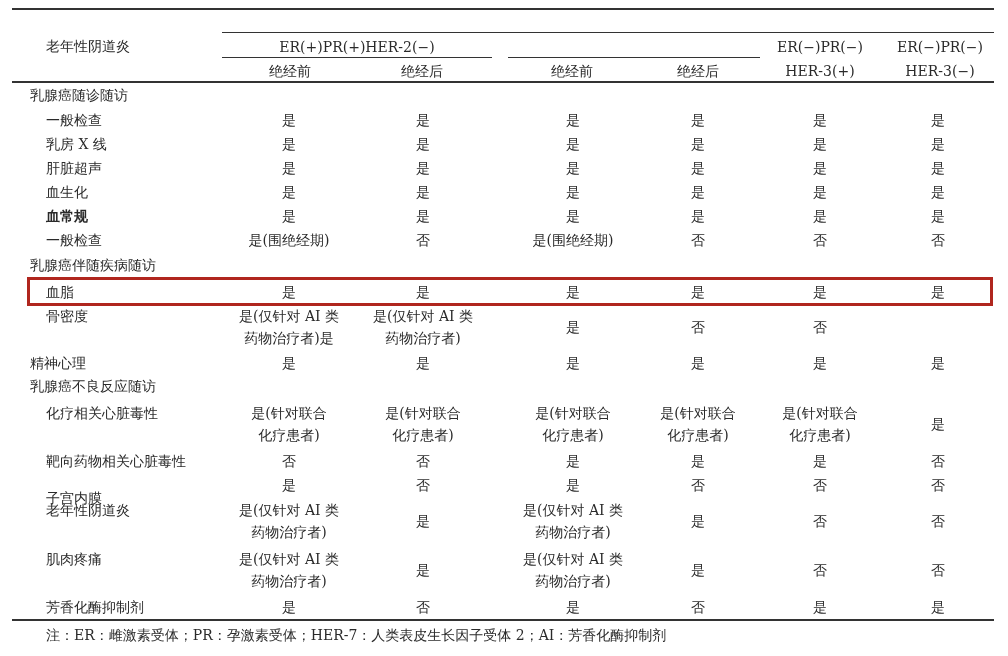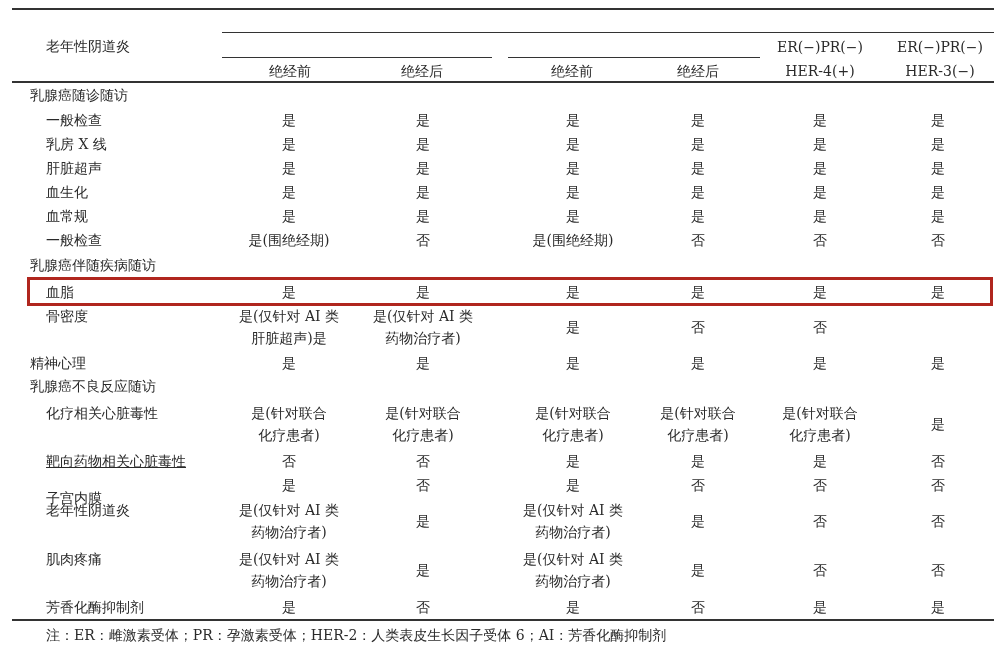--- a/index.html
+++ b/index.html
@@ -26,28 +26,29 @@
 
   <div class="rule" style="left:12px;top:8px;width:982px;height:2px;"></div>
   <div class="rule" style="left:222px;top:32px;width:772px;height:1px;"></div>
   <div class="rule" style="left:222px;top:57px;width:270px;height:1px;"></div>
   <div class="rule" style="left:508px;top:57px;width:252px;height:1px;"></div>
   <div class="rule" style="left:12px;top:81px;width:982px;height:2px;"></div>
   <div class="rule" style="left:12px;top:619px;width:982px;height:2px;"></div>
 
   <div class="t" style="left:46px;top:37px;">老年性阴道炎</div>
 
+  <div class="t c" style="left:222px;width:270px;top:38px;">ER(+)PR(+)HER-2(−)</div>
   <div class="t c" style="left:230px;width:120px;top:62px;">绝经前</div>
   <div class="t c" style="left:362px;width:120px;top:62px;">绝经后</div>
 
   <div class="t c" style="left:512px;width:120px;top:62px;">绝经前</div>
   <div class="t c" style="left:638px;width:120px;top:62px;">绝经后</div>
 
   <div class="t c" style="left:760px;width:120px;top:38px;">ER(−)PR(−)</div>
-  <div class="t c" style="left:760px;width:120px;top:62px;">HER-4(+)</div>
+  <div class="t c" style="left:760px;width:120px;top:62px;">HER-3(+)</div>
 
   <div class="t c" style="left:880px;width:120px;top:38px;">ER(−)PR(−)</div>
   <div class="t c" style="left:880px;width:120px;top:62px;">HER-3(−)</div>
 
   <div id="body-rows">
       <div class="t" style="left: 30px; top: 86px;">乳腺癌随诊随访</div>
       <div class="t" style="left: 46px; top: 111px;">一般检查</div>
       <div class="cell" style="left: 219px; width: 140px; top: 109px; height: 22px; line-height: 22px;">是</div>
       <div class="cell" style="left: 353px; width: 140px; top: 109px; height: 22px; line-height: 22px;">是</div>
       <div class="cell" style="left: 503px; width: 140px; top: 109px; height: 22px; line-height: 22px;">是</div>
@@ -68,21 +69,21 @@
       <div class="cell" style="left: 628px; width: 140px; top: 157px; height: 22px; line-height: 22px;">是</div>
       <div class="cell" style="left: 750px; width: 140px; top: 157px; height: 22px; line-height: 22px;">是</div>
       <div class="cell" style="left: 868px; width: 140px; top: 157px; height: 22px; line-height: 22px;">是</div>
       <div class="t" style="left: 46px; top: 183px;">血生化</div>
       <div class="cell" style="left: 219px; width: 140px; top: 181px; height: 22px; line-height: 22px;">是</div>
       <div class="cell" style="left: 353px; width: 140px; top: 181px; height: 22px; line-height: 22px;">是</div>
       <div class="cell" style="left: 503px; width: 140px; top: 181px; height: 22px; line-height: 22px;">是</div>
       <div class="cell" style="left: 628px; width: 140px; top: 181px; height: 22px; line-height: 22px;">是</div>
       <div class="cell" style="left: 750px; width: 140px; top: 181px; height: 22px; line-height: 22px;">是</div>
       <div class="cell" style="left: 868px; width: 140px; top: 181px; height: 22px; line-height: 22px;">是</div>
-      <div class="t" style="left: 46px; top: 207px;">血常规</div>
+      <div class="t" style="left: 46px; top: 207px; font-weight: bold;">血常规</div>
       <div class="cell" style="left: 219px; width: 140px; top: 205px; height: 22px; line-height: 22px;">是</div>
       <div class="cell" style="left: 353px; width: 140px; top: 205px; height: 22px; line-height: 22px;">是</div>
       <div class="cell" style="left: 503px; width: 140px; top: 205px; height: 22px; line-height: 22px;">是</div>
       <div class="cell" style="left: 628px; width: 140px; top: 205px; height: 22px; line-height: 22px;">是</div>
       <div class="cell" style="left: 750px; width: 140px; top: 205px; height: 22px; line-height: 22px;">是</div>
       <div class="cell" style="left: 868px; width: 140px; top: 205px; height: 22px; line-height: 22px;">是</div>
       <div class="t" style="left: 46px; top: 231px;">一般检查</div>
       <div class="cell" style="left: 219px; width: 140px; top: 229px; height: 22px; line-height: 22px;">是(围绝经期)</div>
       <div class="cell" style="left: 353px; width: 140px; top: 229px; height: 22px; line-height: 22px;">否</div>
       <div class="cell" style="left: 503px; width: 140px; top: 229px; height: 22px; line-height: 22px;">是(围绝经期)</div>
@@ -93,21 +94,21 @@
       <div class="t" style="left: 46px; top: 283px;">血脂</div>
       <div class="cell" style="left: 219px; width: 140px; top: 281px; height: 22px; line-height: 22px;">是</div>
       <div class="cell" style="left: 353px; width: 140px; top: 281px; height: 22px; line-height: 22px;">是</div>
       <div class="cell" style="left: 503px; width: 140px; top: 281px; height: 22px; line-height: 22px;">是</div>
       <div class="cell" style="left: 628px; width: 140px; top: 281px; height: 22px; line-height: 22px;">是</div>
       <div class="cell" style="left: 750px; width: 140px; top: 281px; height: 22px; line-height: 22px;">是</div>
       <div class="cell" style="left: 868px; width: 140px; top: 281px; height: 22px; line-height: 22px;">是</div>
       <div class="t" style="left: 46px; top: 307px;">骨密度</div>
       <div class="cell" style="left: 219px; width: 140px; top: 305px; height: 44px;">
         <div style="line-height: 22px;">是(仅针对 AI 类</div>
-        <div style="line-height: 22px;">肝脏超声)是</div>
+        <div style="line-height: 22px;">药物治疗者)是</div>
       </div>
       <div class="cell" style="left: 353px; width: 140px; top: 305px; height: 44px;">
         <div style="line-height: 22px;">是(仅针对 AI 类</div>
         <div style="line-height: 22px;">药物治疗者)</div>
       </div>
       <div class="cell" style="left: 503px; width: 140px; top: 305px; height: 44px; line-height: 44px;">是</div>
       <div class="cell" style="left: 628px; width: 140px; top: 305px; height: 44px; line-height: 44px;">否</div>
       <div class="cell" style="left: 750px; width: 140px; top: 305px; height: 44px; line-height: 44px;">否</div>
       <div class="cell" style="left: 868px; width: 140px; top: 305px; height: 44px; line-height: 44px;"></div>
       <div class="t" style="left: 30px; top: 354px;">精神心理</div>
@@ -133,21 +134,21 @@
       </div>
       <div class="cell" style="left: 628px; width: 140px; top: 402px; height: 44px;">
         <div style="line-height: 22px;">是(针对联合</div>
         <div style="line-height: 22px;">化疗患者)</div>
       </div>
       <div class="cell" style="left: 750px; width: 140px; top: 402px; height: 44px;">
         <div style="line-height: 22px;">是(针对联合</div>
         <div style="line-height: 22px;">化疗患者)</div>
       </div>
       <div class="cell" style="left: 868px; width: 140px; top: 402px; height: 44px; line-height: 44px;">是</div>
-      <div class="t" style="left: 46px; top: 452px; text-decoration: underline;">靶向药物相关心脏毒性</div>
+      <div class="t" style="left: 46px; top: 452px;">靶向药物相关心脏毒性</div>
       <div class="cell" style="left: 219px; width: 140px; top: 450px; height: 22px; line-height: 22px;">否</div>
       <div class="cell" style="left: 353px; width: 140px; top: 450px; height: 22px; line-height: 22px;">否</div>
       <div class="cell" style="left: 503px; width: 140px; top: 450px; height: 22px; line-height: 22px;">是</div>
       <div class="cell" style="left: 628px; width: 140px; top: 450px; height: 22px; line-height: 22px;">是</div>
       <div class="cell" style="left: 750px; width: 140px; top: 450px; height: 22px; line-height: 22px;">是</div>
       <div class="cell" style="left: 868px; width: 140px; top: 450px; height: 22px; line-height: 22px;">否</div>
       <div class="t" style="left: 46px; top: 489px;">子宫内膜</div>
       <div class="cell" style="left: 219px; width: 140px; top: 474px; height: 22px; line-height: 22px;">是</div>
       <div class="cell" style="left: 353px; width: 140px; top: 474px; height: 22px; line-height: 22px;">否</div>
       <div class="cell" style="left: 503px; width: 140px; top: 474px; height: 22px; line-height: 22px;">是</div>
@@ -184,14 +185,14 @@
       <div class="cell" style="left: 219px; width: 140px; top: 596px; height: 22px; line-height: 22px;">是</div>
       <div class="cell" style="left: 353px; width: 140px; top: 596px; height: 22px; line-height: 22px;">否</div>
       <div class="cell" style="left: 503px; width: 140px; top: 596px; height: 22px; line-height: 22px;">是</div>
       <div class="cell" style="left: 628px; width: 140px; top: 596px; height: 22px; line-height: 22px;">否</div>
       <div class="cell" style="left: 750px; width: 140px; top: 596px; height: 22px; line-height: 22px;">是</div>
       <div class="cell" style="left: 868px; width: 140px; top: 596px; height: 22px; line-height: 22px;">是</div>
     </div>
 
   <div class="highlight" style="left:27px;top:277px;width:966px;height:29px;"></div>
 
-  <div class="note">注：ER：雌激素受体；PR：孕激素受体；HER-2：人类表皮生长因子受体 6；AI：芳香化酶抑制剂</div>
+  <div class="note">注：ER：雌激素受体；PR：孕激素受体；HER-7：人类表皮生长因子受体 2；AI：芳香化酶抑制剂</div>
 </div>
 
 </body></html>

